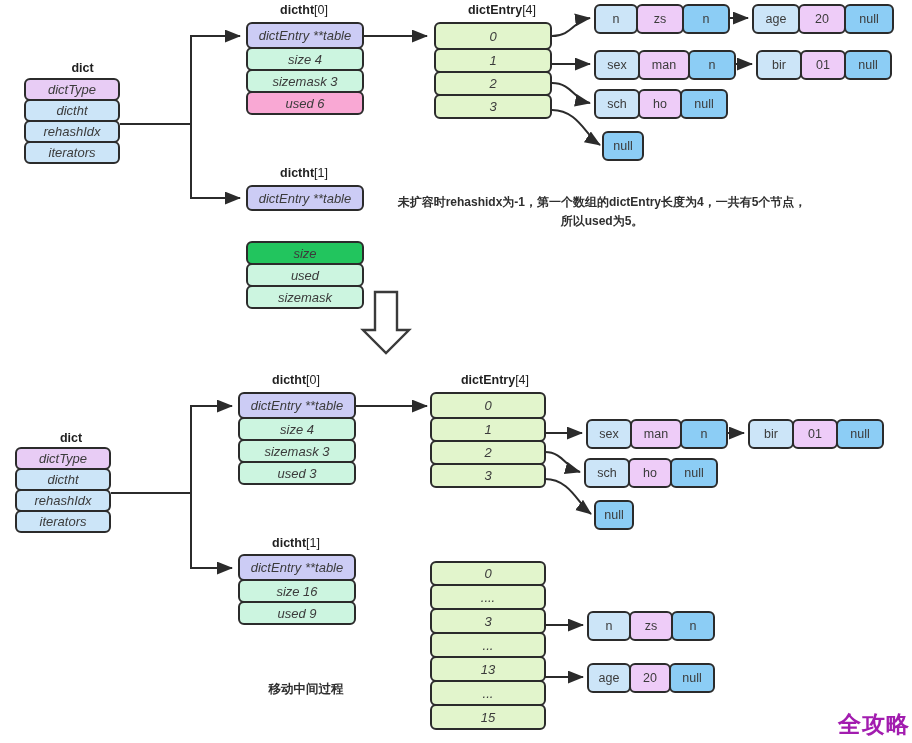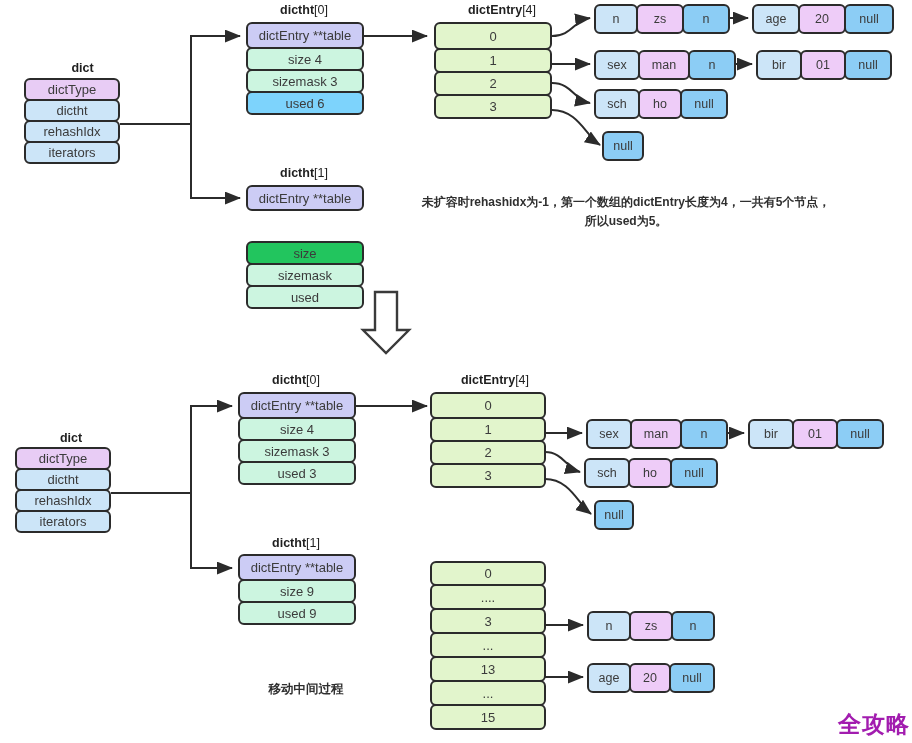--- a/index.html
+++ b/index.html
@@ -15,20 +15,21 @@
   svg.wires{position:absolute;left:0;top:0;width:912px;height:743px;pointer-events:none;}
   .struct{position:absolute;}
   .struct .row{
     position:relative;
     border:2px solid #2b2b2b;
     border-radius:6px;
     box-sizing:border-box;
     display:flex;align-items:center;justify-content:center;
     font-size:13px;color:#3b3b3b;
     margin-top:-2px;
+    font-style:italic;
   }
   .struct .row:first-child{margin-top:0;}
 
   .cap{
     position:absolute;
     font-size:12.5px;
     font-weight:bold;
     color:#1f1f1f;
     white-space:nowrap;
     text-align:center;
@@ -147,40 +148,40 @@
   <div class="struct" style="left:246px;top:22px;width:118px;">
     <div class="row" style="height:27px;background:#ccccf5;">
         <span>dictEntry **table</span>
       </div>
     <div class="row" style="height:24px;background:#ccf5e0;">
         <span>size 4</span>
       </div>
     <div class="row" style="height:24px;background:#ccf5e0;">
         <span>sizemask 3</span>
       </div>
-    <div class="row" style="height:24px;background:#7dd3fc;">
+    <div class="row" style="height:24px;background:#f9a8d4;">
         <span>used 6</span>
       </div>
   </div>
 
   <div class="cap" style="left:243px;top:166px;width:122px;">
     <span>dictht</span><span class="thin">[1]</span>
   </div>
   <div class="struct" style="left:246px;top:185px;width:118px;">
     <div class="row" style="height:26px;background:#ccccf5;">
         <span>dictEntry **table</span>
       </div>
     <div class="row" style="height:24px;background:#22c55e;margin-top:30px;">
         <span>size</span>
       </div>
     <div class="row" style="height:24px;background:#ccf5e0;">
+        <span>used</span>
+      </div>
+    <div class="row" style="height:24px;background:#ccf5e0;">
         <span>sizemask</span>
-      </div>
-    <div class="row" style="height:24px;background:#ccf5e0;">
-        <span>used</span>
       </div>
   </div>
 
   <div class="cap" style="left:437px;top:3px;width:130px;">
     <span>dictEntry</span><span class="thin">[4]</span>
   </div>
   <div class="struct" style="left:434px;top:22px;width:118px;">
     <div class="row" style="height:28px;background:#e2f5cc;">
         <span>0</span>
       </div>
@@ -249,21 +250,21 @@
     <div class="cell" style="width:48px;background:#8ccdf5;">
         <span>null</span>
       </div>
   </div>
   <div class="node" style="left:602px;top:131px;">
     <div class="cell" style="width:42px;background:#8ccdf5;">
         <span>null</span>
       </div>
   </div>
 
-  <div class="note" style="left:408px;top:193px;width:436px;">
+  <div class="note" style="left:384px;top:193px;width:436px;">
     <span>未扩容时rehashidx为-1，第一个数组的dictEntry长度为4，一共有5个节点，</span><br>
     <span>所以used为5。</span>
   </div>
 
   <div class="cap" style="left:28px;top:431px;width:86px;">
     <span>dict</span>
   </div>
   <div class="struct" style="left:15px;top:447px;width:96px;">
     <div class="row" style="height:23px;background:#e8ccf5;">
         <span>dictType</span>
@@ -298,21 +299,21 @@
   </div>
 
   <div class="cap" style="left:236px;top:536px;width:120px;">
     <span>dictht</span><span class="thin">[1]</span>
   </div>
   <div class="struct" style="left:238px;top:554px;width:118px;">
     <div class="row" style="height:27px;background:#ccccf5;">
         <span>dictEntry **table</span>
       </div>
     <div class="row" style="height:24px;background:#ccf5e0;">
-        <span>size 9</span>
+        <span>size 16</span>
       </div>
     <div class="row" style="height:24px;background:#ccf5e0;">
         <span>used 9</span>
       </div>
   </div>
 
   <div class="cap" style="left:430px;top:373px;width:130px;">
     <span>dictEntry</span><span class="thin">[4]</span>
   </div>
   <div class="struct" style="left:430px;top:392px;width:116px;">

